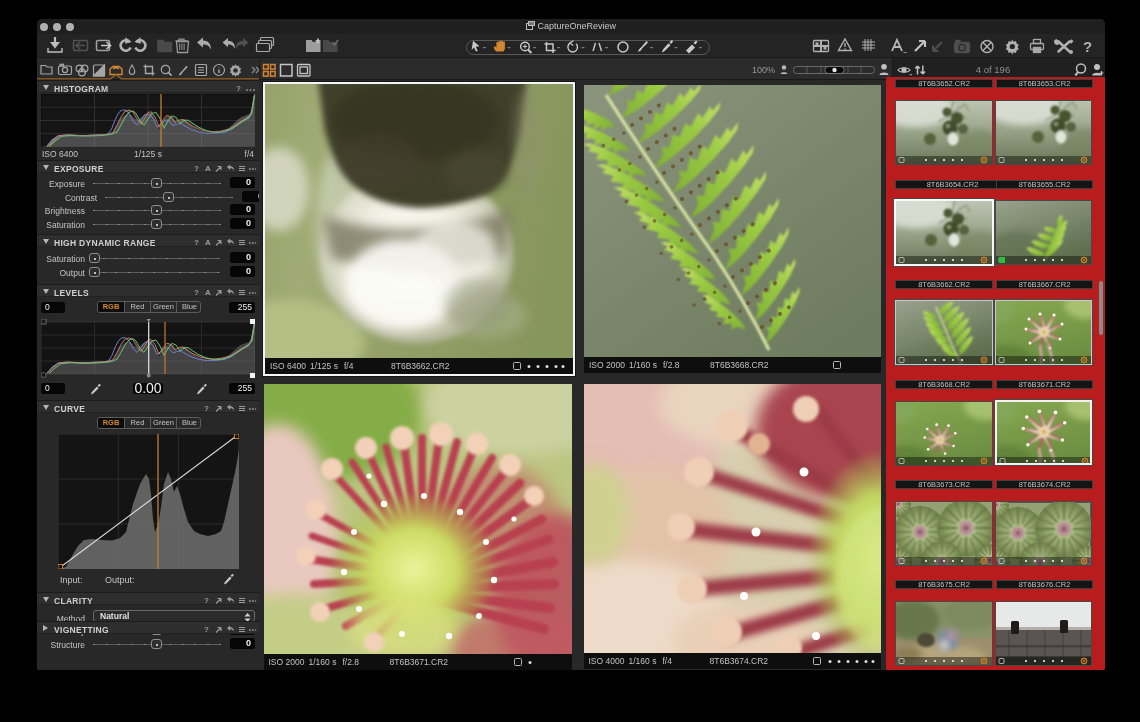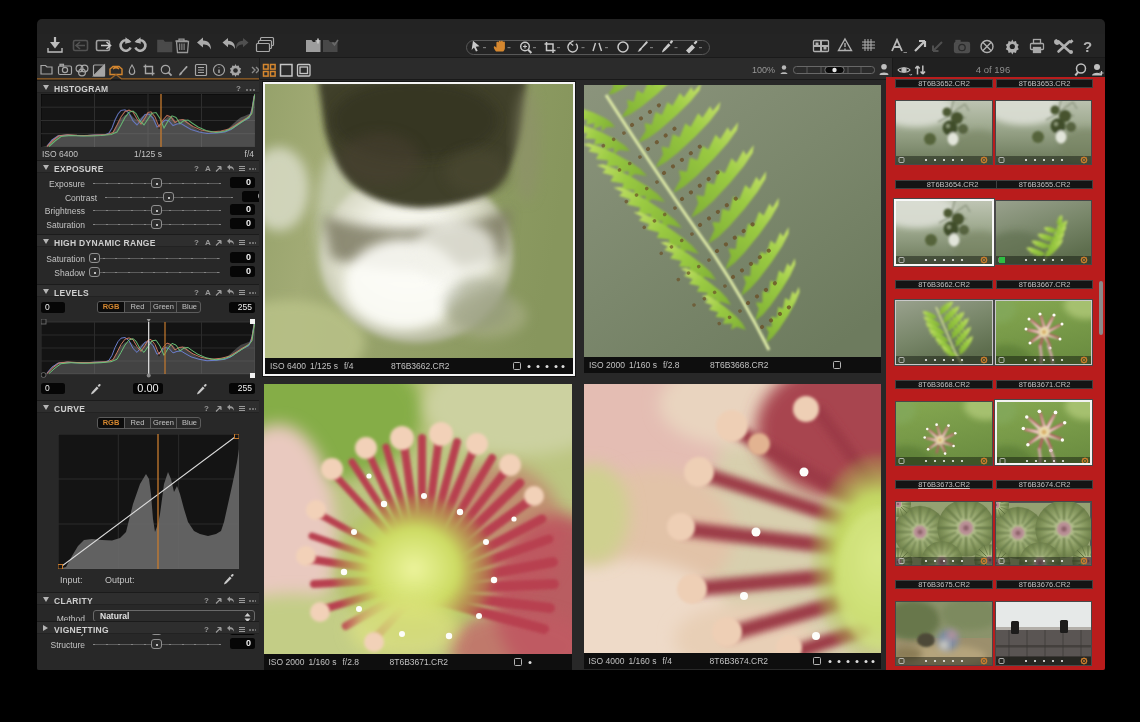--- a/index.html
+++ b/index.html
@@ -33,20 +33,29 @@
 
 .cell{position:absolute;overflow:hidden;background:#444;}
 .infobar{position:absolute;left:0;bottom:0;width:100%;height:16px;background:#0e0e0e;color:#c2c2c2;font-size:8.5px;line-height:16px;}
 
 .flabel{position:absolute;height:9px;background:#141414;border:1px solid #404040;color:#c0c0c0;font-size:7.5px;text-align:center;line-height:7.5px;}
 .thumb{position:absolute;width:96px;height:63px;overflow:hidden;background:#555;outline:1px solid #484848;}
 </style>
 </head>
 <body>
 <div id="win">
+  <div id="titlebar">
+    <div class="tl" style="left:3.4px;"></div>
+    <div class="tl" style="left:15.8px;"></div>
+    <div class="tl" style="left:28.8px;"></div>
+    <div id="title"><svg width="9" height="9" viewBox="0 0 9 9" style="vertical-align:-1px;">
+          <rect x="0.5" y="2.5" width="6" height="6" fill="none" stroke="#bbb"></rect>
+          <rect x="2.5" y="0.5" width="6" height="4" fill="#777" stroke="#bbb"></rect>
+        </svg> CaptureOneReview</div>
+  </div>
   <div id="toolbar">
   <svg width="1068" height="24" viewBox="0 0 1068 24">
     <g stroke="#bdbdbd" fill="none" stroke-width="1.6">
 
       <path d="M11,14 v4 h14 v-4" stroke-width="1.4"></path>
       <path d="M18,3 v7" stroke-width="2.2"></path>
       <path d="M13,8 L18,14.5 L23,8 Z" fill="#bdbdbd" stroke="none"></path>
 
       <g stroke="#525252">
             <rect x="36.5" y="6.5" width="14" height="10" rx="1.5"></rect>
@@ -436,21 +445,21 @@
           <i class="tick" style="left:77px"></i>
           <i class="tick" style="left:90px"></i>
           <i class="tick" style="left:102px"></i>
           <i class="tick" style="left:115px"></i>
           <i class="tick" style="left:128px"></i>
           <span class="shandle" style="left:0px;"></span>
         </span>
         <span class="sval">0</span>
       </div>
     <div class="srow" style="top:186px;left:0;width:222px;">
-        <span class="slabel">Shadow</span>
+        <span class="slabel">Output</span>
         <span class="strack" style="left:52px;width:131px;">
           <i class="tick" style="left:14px"></i>
           <i class="tick" style="left:26px"></i>
           <i class="tick" style="left:39px"></i>
           <i class="tick" style="left:52px"></i>
           <i class="tick" style="left:64px"></i>
           <i class="tick" style="left:77px"></i>
           <i class="tick" style="left:90px"></i>
           <i class="tick" style="left:102px"></i>
           <i class="tick" style="left:115px"></i>
@@ -498,21 +507,21 @@
       <rect x="209" y="0" width="5" height="5" fill="#f2f2f2"></rect>
       <circle cx="2.5" cy="56" r="2.5" fill="#111" stroke="#777" stroke-width="0.8"></circle>
       <rect x="209" y="54" width="5" height="5" fill="#f2f2f2"></rect>
       <circle cx="107.7" cy="56.5" r="2" fill="#8a8a8a"></circle>
       <path d="M105.7,0 l2,3 2,-3 Z" fill="#999"></path>
     </svg>
     <div class="abs" style="left:4px;top:303px;width:24px;height:11px;background:#060606;border-radius:2.5px;color:#eee;font-size:8.5px;line-height:11px;padding-left:4px;">0</div>
     <svg class="abs" style="left:52px;top:302px;" width="14" height="14">
         <path d="M2,12.5 c0.3,-1.6 0.8,-2.6 1.8,-3.6 l4,-4.4 1.8,1.8 -4.3,4.2 c-1,1 -1.9,1.4 -3.3,2 Z M8.6,3.7 l1.5,-1.6 c0.7,-0.7 2.2,0.6 1.4,1.4 l-1.5,1.6 Z" fill="#c9c9c9"></path>
       </svg>
-    <div class="abs" style="left:96px;top:303px;width:30px;height:11px;background:#060606;border-radius:2.5px;color:#eee;font-size:11px;line-height:11px;text-align:center;">0.00</div>
+    <div class="abs" style="left:96px;top:303px;width:30px;height:11px;background:#060606;border-radius:2.5px;color:#eee;font-size:14px;line-height:11px;text-align:center;">0.00</div>
     <svg class="abs" style="left:158px;top:302px;" width="14" height="14">
         <path d="M2,12.5 c0.3,-1.6 0.8,-2.6 1.8,-3.6 l4,-4.4 1.8,1.8 -4.3,4.2 c-1,1 -1.9,1.4 -3.3,2 Z M8.6,3.7 l1.5,-1.6 c0.7,-0.7 2.2,0.6 1.4,1.4 l-1.5,1.6 Z" fill="#c9c9c9"></path>
       </svg>
     <div class="abs" style="left:192px;top:303px;width:26px;height:11px;background:#060606;border-radius:2.5px;color:#eee;font-size:8.5px;line-height:11px;text-align:right;padding-right:3px;">255</div>
 
     <div class="phead" style="top:320px;">
         <span class="tri"></span>
         <span class="ht">CURVE</span>
       <svg class="abs" style="right:3px;top:2px;" width="52" height="10" viewBox="0 0 52 10">
           <text x="0" y="8" fill="#999" font-size="8" font-weight="bold" font-family="Liberation Sans">?</text>
@@ -1102,21 +1111,21 @@
           <use href="#thflowerbase"></use>
           <use href="#thflowerhead" transform="translate(44,38) scale(0.85)"></use>
           <use href="#thovl"></use>
         </svg></div>
     <div class="thumb" style="left:109px;top:323px;width:97px;height:65px;border:2px solid #f2f2f2;"><svg width="95" height="63" style="margin-top:-0.5px;">
           <use href="#thflowerbase"></use>
           <use href="#thflowerhead" transform="translate(47,30) scale(1.15)"></use>
           <path d="M42,46 Q44,55 43,63 M53,46 Q57,55 58,63" stroke="#d3a8ac" stroke-width="2.5" fill="none" filter="url(#tb1)"></path>
           <use href="#thovl"></use>
         </svg></div>
-    <div class="flabel" style="left:9px;top:403px;width:98px;text-decoration:underline;">8T6B3673.CR2</div>
+    <div class="flabel" style="left:9px;top:403px;width:98px;">8T6B3673.CR2</div>
     <div class="flabel" style="left:110px;top:403px;width:97px;">8T6B3674.CR2</div>
     <div class="thumb" style="left:10px;top:425px;"><svg width="96" height="63">
           <use href="#thsucc"></use>
           <use href="#thovl"></use>
         </svg></div>
     <div class="thumb" style="left:110px;top:425px;width:95px;"><svg width="95" height="63">
           <use href="#thsucc" transform="translate(-2,1)"></use>
           <use href="#thovl"></use>
         </svg></div>
     <div class="flabel" style="left:9px;top:503px;width:98px;">8T6B3675.CR2</div>

